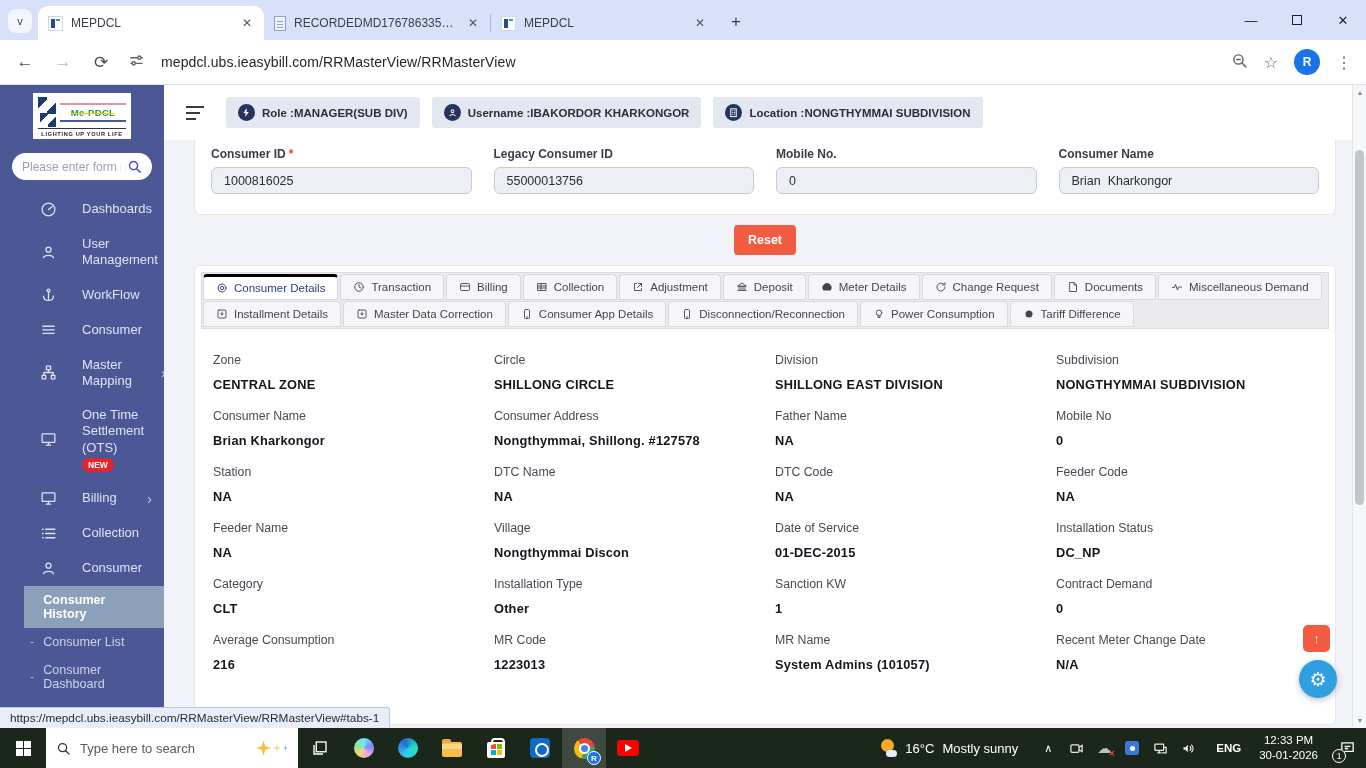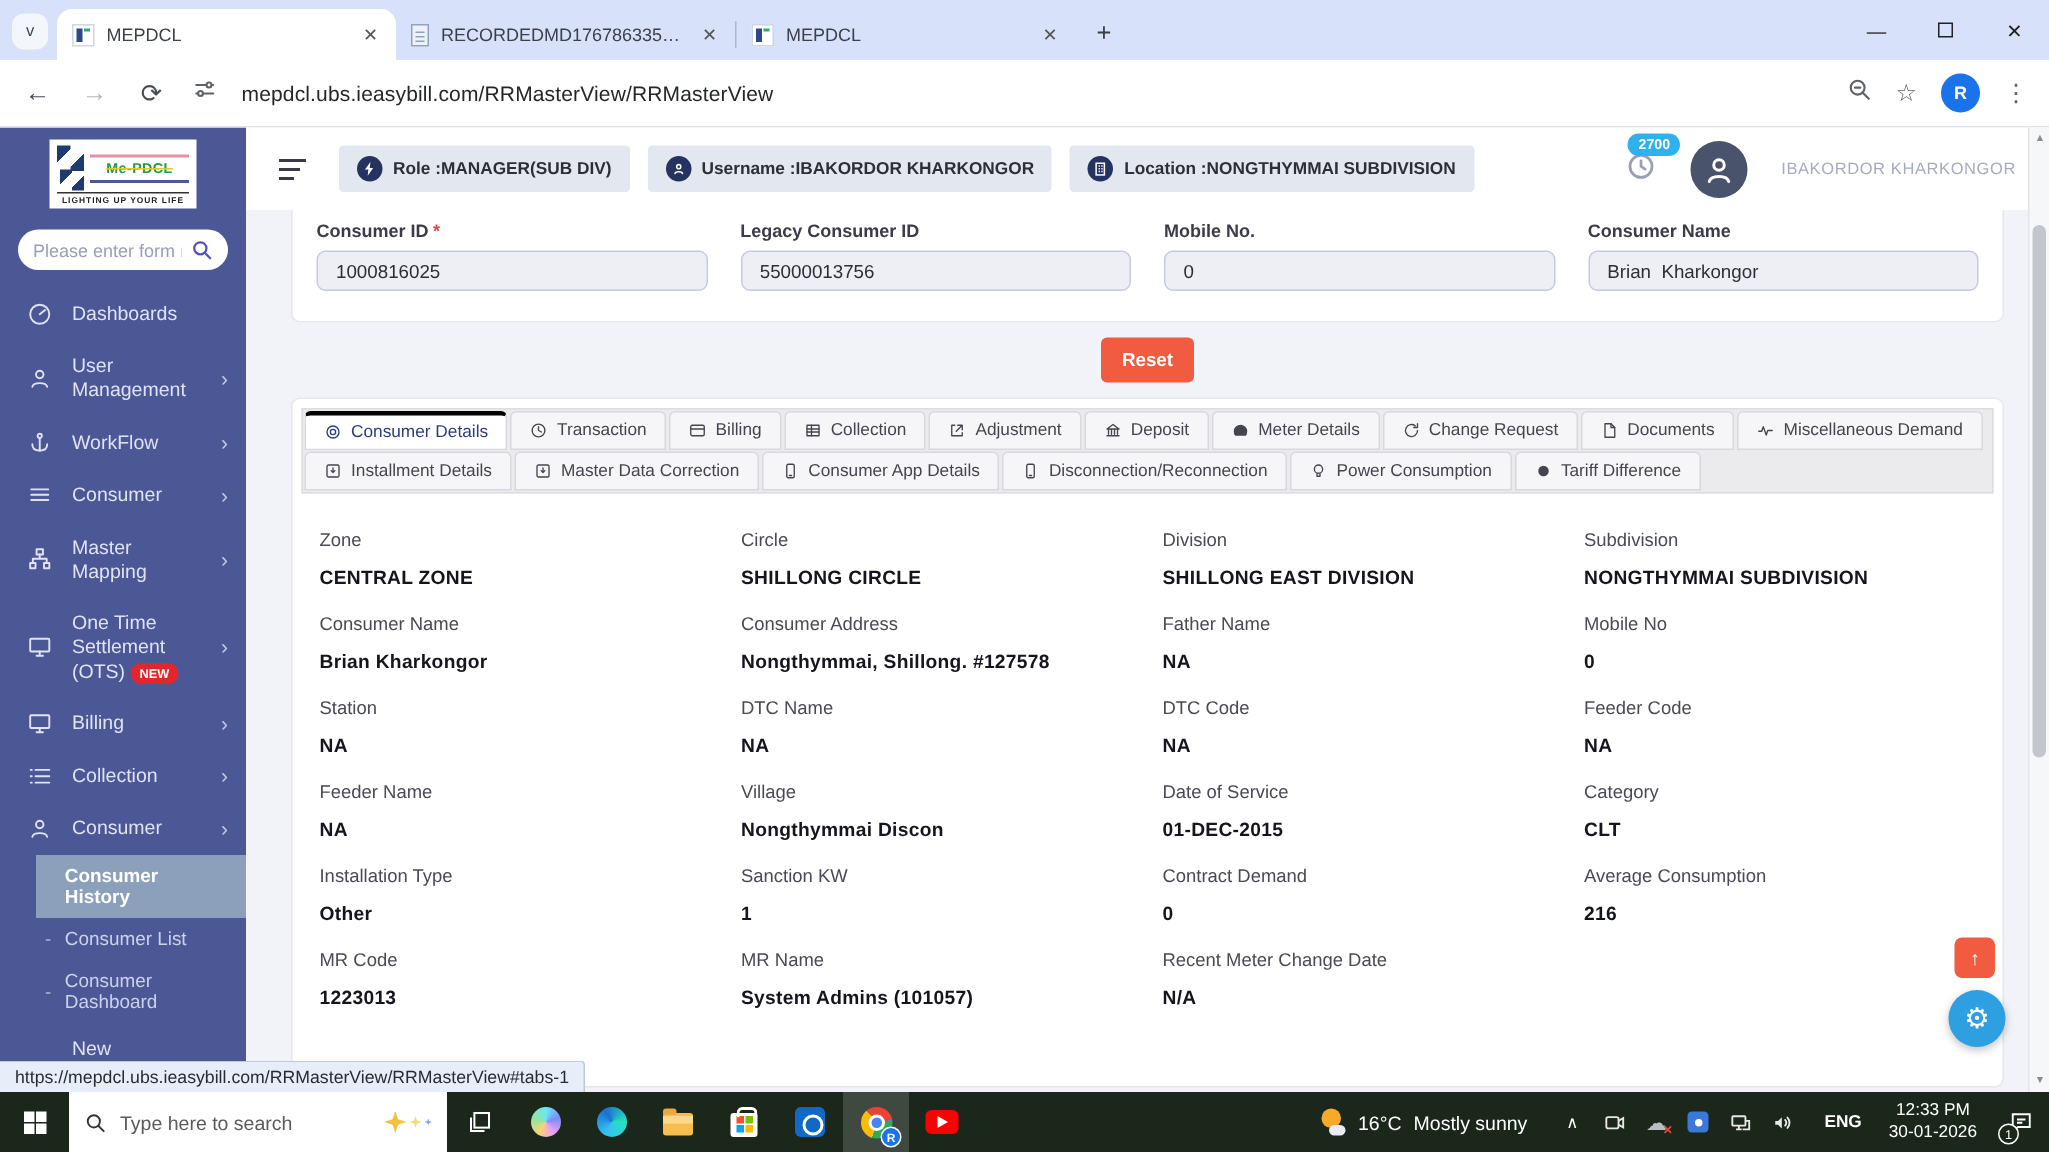--- a/index.html
+++ b/index.html
@@ -46,21 +46,21 @@
       linear-gradient(135deg,#1f3b6e 50%,transparent 50%) 2px 16px/8px 12px no-repeat,
       linear-gradient(315deg,#1f3b6e 50%,transparent 50%) 10px 18px/8px 12px no-repeat; }
   .logo-lines { flex:1; display:flex; flex-direction:column; justify-content:center; gap:2px; }
   .logo-lines .bar { height:2px; display:block; }
   .logo-name { font-size:9.5px; font-weight:700; color:#1c9e48; text-decoration:line-through; text-decoration-color:#e9c718; letter-spacing:.3px; text-align:center; }
   .logo-tag { font-size:5.6px; font-weight:700; color:#222; letter-spacing:.12em; border-top:1px solid #333; padding-top:2px; text-align:center; white-space:nowrap; }
   .side-search { margin:4px 12px 12px; height:27px; background:#fff; border-radius:14px; display:flex; align-items:center; padding:0 10px; gap:6px; }
   .side-search input { flex:1; border:none; outline:none; font-size:12px; color:#555; font-family:inherit; background:transparent; min-width:0; }
   .side-search input::placeholder { color:#9aa0b4; }
   .side-search svg { width:15px; height:15px; stroke:#5450c8; flex-shrink:0; }
-  .sn-item { display:flex; align-items:center; gap:13px; padding:9px 12px 9px 18px; color:#dfe3f3; font-size:13px; cursor:default; }
+  .sn-item { display:flex; align-items:center; gap:25px; padding:9px 12px 9px 18px; color:#dfe3f3; font-size:13px; cursor:default;margin-left:22px; }
   .sn-item .sn-ic { width:17px; height:17px; flex-shrink:0; }
   .sn-item .sn-ic svg { width:17px; height:17px; }
   .sn-label { flex:1; line-height:1.25; }
   .chev { color:#c4cbe2; font-size:14px; margin-left:4px; }
   .new-badge { background:#e2262b; color:#fff; font-size:8.5px; font-weight:700; padding:2px 6px; border-radius:8px; }
   .sn-sub { display:flex; align-items:center; padding:7px 12px 7px 6px; margin-left:24px; color:#ccd2e9; font-size:12.6px; gap:9px; }
   .sn-sub .dash { color:#aeb6d6; }
   .sn-sub.active { background:#8ca0bc; color:#fff; font-weight:700; }
   .sn-sub.active .dash { visibility:hidden; }
 
@@ -396,36 +396,20 @@
       </div>
       <div class="hbadge">
         <span class="badge-ic">
             <svg viewBox="0 0 24 24" fill="none" stroke="currentColor" stroke-width="2.2">
               <rect x="6" y="4" width="12" height="17"></rect>
               <path d="M9.5 8h2M13.5 8h2M9.5 12h2M13.5 12h2M9.5 16h2M13.5 16h2"></path>
             </svg>
           </span>
         <span><span>Location :</span><span>NONGTHYMMAI SUBDIVISION</span></span>
       </div>
-      <div class="hdr-right">
-        <div class="bell-wrap">
-          <svg viewBox="0 0 24 24" fill="none" stroke-width="2" stroke-linecap="round">
-              <circle cx="12" cy="13" r="8"></circle>
-              <path d="M12 9v4l3 2M9 3h6"></path>
-            </svg>
-          <span class="count-pill">2700</span>
-        </div>
-        <div class="hdr-avatar">
-          <svg viewBox="0 0 24 24" fill="none" stroke-width="2" stroke-linecap="round">
-              <circle cx="12" cy="9" r="3.5"></circle>
-              <path d="M5.5 20c1.2-4.5 11.8-4.5 13 0"></path>
-            </svg>
-        </div>
-        <span class="hdr-name">IBAKORDOR KHARKONGOR</span>
-      </div>
     </div>
 
     <div class="content">
       <div class="card card-form">
         <div class="form-grid" id="form-row1">
             <div class="ff"><label>Consumer ID<span class="req">*</span></label><input type="text" value="1000816025" style=""></div>
             <div class="ff"><label>Legacy Consumer ID</label><input type="text" value="55000013756" style=""></div>
             <div class="ff"><label>Mobile No.</label><input type="text" value="0" style=""></div>
             <div class="ff"><label>Consumer Name</label><input type="text" value="Brian  Kharkongor" style=""></div>
           </div>
@@ -634,20 +618,24 @@
                 <div class="dl">Feeder Name</div>
                 <div class="dv">NA</div>
               </div>
               <div class="cell">
                 <div class="dl">Village</div>
                 <div class="dv">Nongthymmai Discon</div>
               </div>
               <div class="cell">
                 <div class="dl">Date of Service</div>
                 <div class="dv">01-DEC-2015</div>
+              </div>
+              <div class="cell">
+                <div class="dl">Installation Status</div>
+                <div class="dv">DC_NP</div>
               </div>
               <div class="cell">
                 <div class="dl">Category</div>
                 <div class="dv">CLT</div>
               </div>
               <div class="cell">
                 <div class="dl">Installation Type</div>
                 <div class="dv">Other</div>
               </div>
               <div class="cell">

